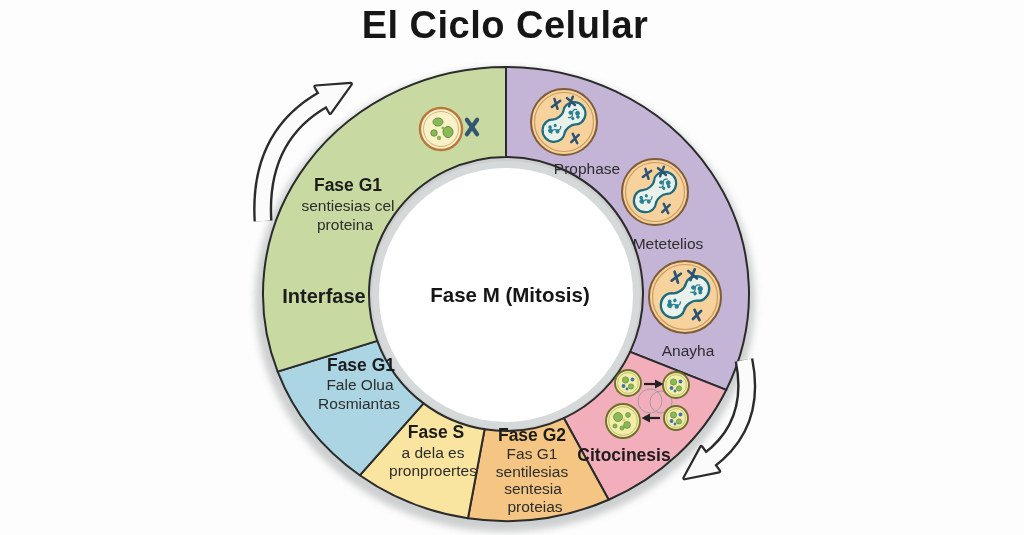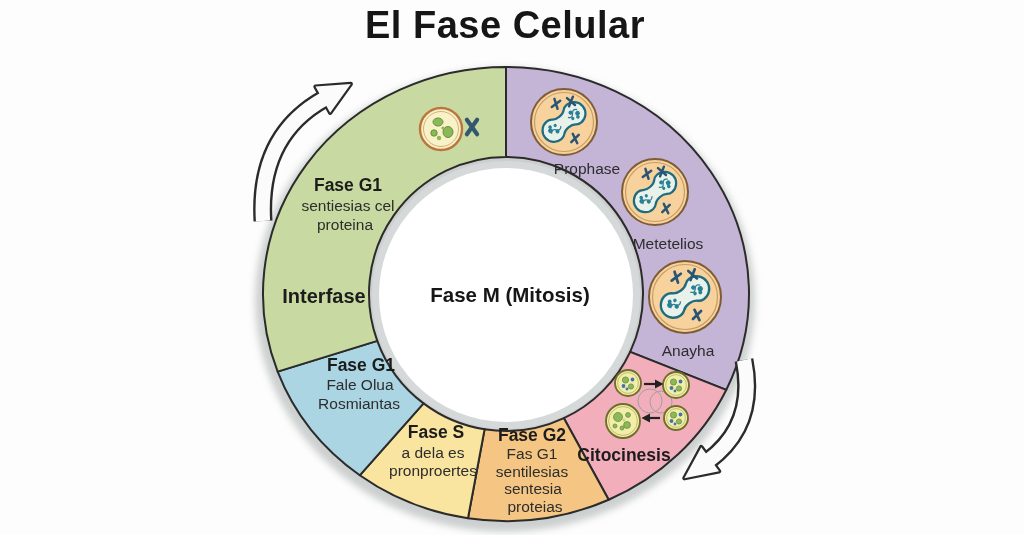--- a/index.html
+++ b/index.html
@@ -11,21 +11,21 @@
   .title{
     position:absolute;top:4px;left:0;width:1010px;margin:0;
     text-align:center;font-size:38px;font-weight:bold;color:#161616;
     letter-spacing:.5px;
   }
   svg.diagram{position:absolute;left:0;top:0;}
 </style>
 </head>
 <body>
 
-<h1 class="title">El Fase Celular</h1>
+<h1 class="title">El Ciclo Celular</h1>
 <svg class="diagram" id="ring-svg" width="1024" height="535" viewBox="0 0 1024 535">
     <defs>
       <filter id="soft" x="-20%" y="-20%" width="140%" height="140%">
         <feGaussianBlur stdDeviation="3.5"></feGaussianBlur>
       </filter>
     </defs>
     <ellipse cx="505" cy="300" rx="250" ry="232" fill="#c5c8c8" opacity="0.85" filter="url(#soft)"></ellipse>
     <g>
       <path d="M 506 67 A 243 227 0 0 1 726.232792249906 389.93434541513875 L 630.1641668240211 351.8987018584758 A 137 137 0 0 0 506 157 Z" fill="#c4b5d6" stroke="#2b2b2b" stroke-width="2" stroke-linejoin="round"></path>
       <path d="M 726.232792249906 389.93434541513875 A 243 227 0 0 1 608.69623760299 499.7318676573195 L 563.8987018584759 418.16416682402104 A 137 137 0 0 0 630.1641668240211 351.8987018584758 Z" fill="#f2aeba" stroke="#2b2b2b" stroke-width="2" stroke-linejoin="round"></path>

